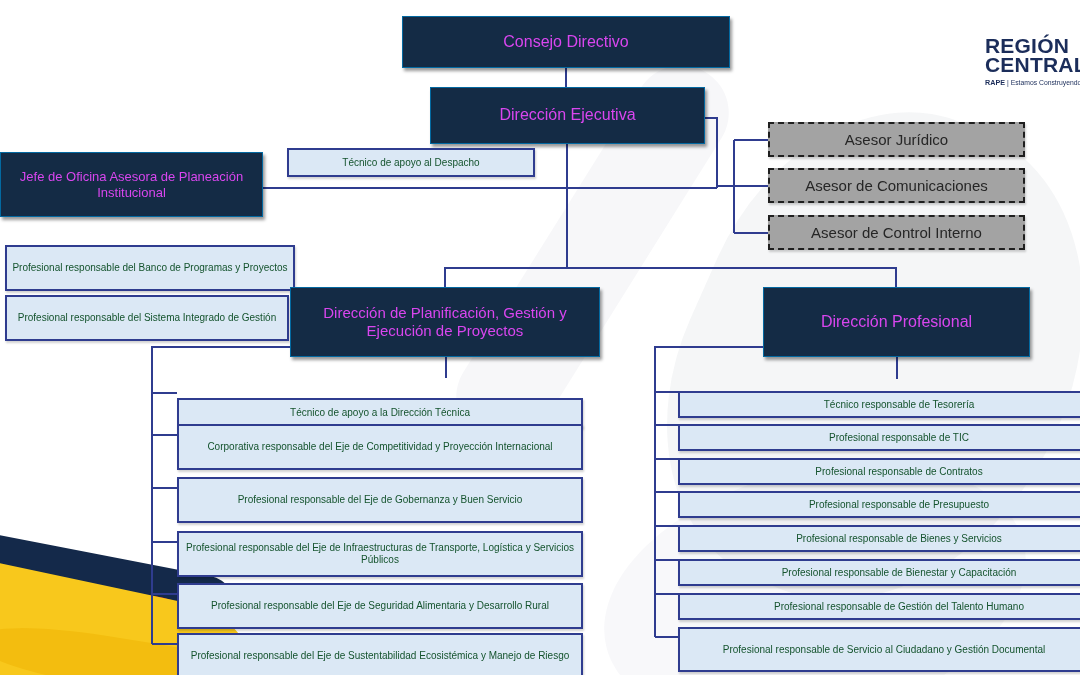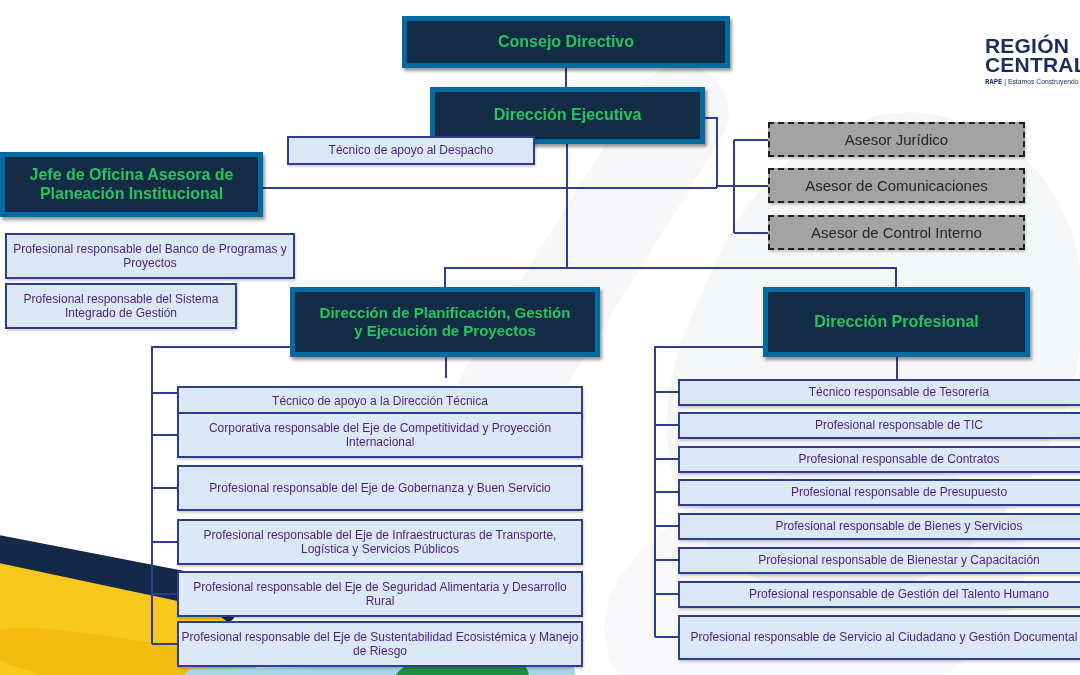--- a/index.html
+++ b/index.html
@@ -20,47 +20,47 @@
   #stroke-yellow2{left:-20px;top:640px;width:300px;height:50px;background:#f3bd0f;transform:rotate(9deg);border-radius:40%;}
   #stroke-cyan{left:185px;top:666px;width:390px;height:14px;background:#a9d6e5;border-radius:8px 8px 0 0;transform:rotate(-0.8deg);}
   #stroke-green{left:392px;top:650px;width:136px;height:34px;background:#1b8f42;border-radius:60% 55% 10% 10%/100% 100% 0 0;transform:rotate(-4deg);}
 
   
   #connectors{position:absolute;left:0;top:0;z-index:2;}
 
   
   .obox{position:absolute;z-index:3;display:flex;align-items:center;justify-content:center;
         text-align:center;box-sizing:border-box;line-height:1.18;}
-  .dark{background:#142b45;color:#22c55e;border:5px solid #0369a1;
-        box-shadow:2px 3px 3px rgba(0,0,0,0.40);font-size:16px;font-weight:bold;}
-  .light{background:#dbe8f5;color:#4c1d95;border:2px solid #2f3c8f;
-         box-shadow:1px 2px 2px rgba(0,0,0,0.18);font-size:12px;}
+  .dark{background:#142b45;color:#d946ef;border:1px solid #0369a1;
+        box-shadow:2px 3px 3px rgba(0,0,0,0.40);font-size:16px;}
+  .light{background:#dbe8f5;color:#14532d;border:2px solid #2f3c8f;
+         box-shadow:1px 2px 2px rgba(0,0,0,0.18);font-size:10px;margin-top:12px;}
   .dashed{background:#a3a3a3;color:#262626;border:2px dashed #1f1f1f;
           box-shadow:1px 2px 2px rgba(0,0,0,0.18);font-size:15px;}
 
   #box-consejo{left:402px;top:16px;width:328px;height:52px;}
   #box-ejecutiva{left:430px;top:87px;width:275px;height:57px;}
   #box-tecnico-despacho{left:287px;top:136px;width:248px;height:29px;}
-  #box-jefe-oficina{left:0;top:152px;width:263px;height:65px;font-size:16px;padding:4px 8px;}
+  #box-jefe-oficina{left:0;top:152px;width:263px;height:65px;font-size:13px;padding:4px 8px;}
   #box-prof-banco{left:5px;top:233px;width:290px;height:46px;}
-  #box-prof-sig{left:5px;top:283px;width:232px;height:46px;}
+  #box-prof-sig{left:5px;top:283px;width:284px;height:46px;}
   #box-asesor-1{left:768px;top:122px;width:257px;height:35px;}
   #box-asesor-2{left:768px;top:168px;width:257px;height:35px;}
   #box-asesor-3{left:768px;top:215px;width:257px;height:35px;}
   #box-dir-planificacion{left:290px;top:287px;width:310px;height:70px;font-size:15px;padding:0 20px;}
   #box-dir-corporativa{left:763px;top:287px;width:267px;height:70px;}
 
   .left-item{left:177px;width:406px;}
   .right-item{left:678px;width:442px;}
 
   
   #logo{position:absolute;left:985px;top:36px;z-index:3;color:#1b2d5a;white-space:nowrap;}
   #logo .big{font-weight:bold;font-size:21px;line-height:0.92;letter-spacing:0.2px;}
   #logo .tag{margin-top:3px;font-size:6.8px;color:#1b2d5a;}
-  #logo .tag b{font-weight:bold;margin-right:2px;font-size:7.2px;font-family:Liberation Mono, monospace;}
+  #logo .tag b{font-weight:bold;margin-right:2px;font-size:7.2px;}
 </style>
 </head>
 <body>
 
 <div id="canvas">
 
   <div class="wm" id="wm1"></div>
   <div class="wm" id="wm2"></div>
   <div class="wm" id="wm3"></div>
 

